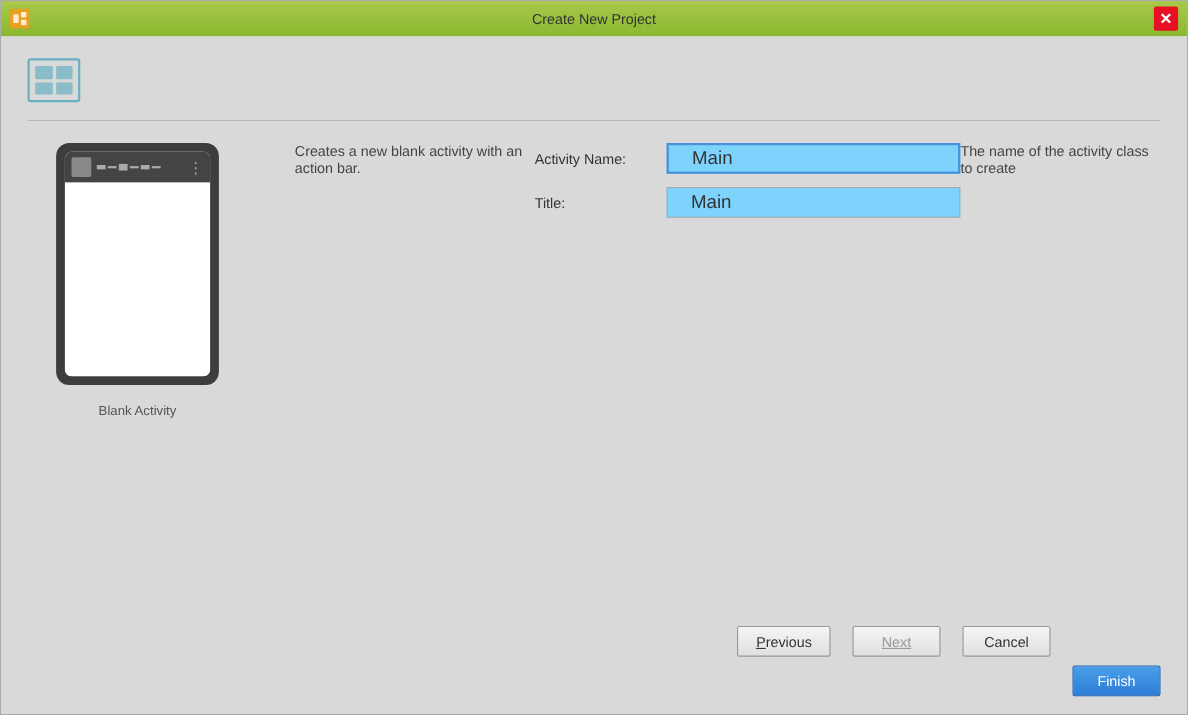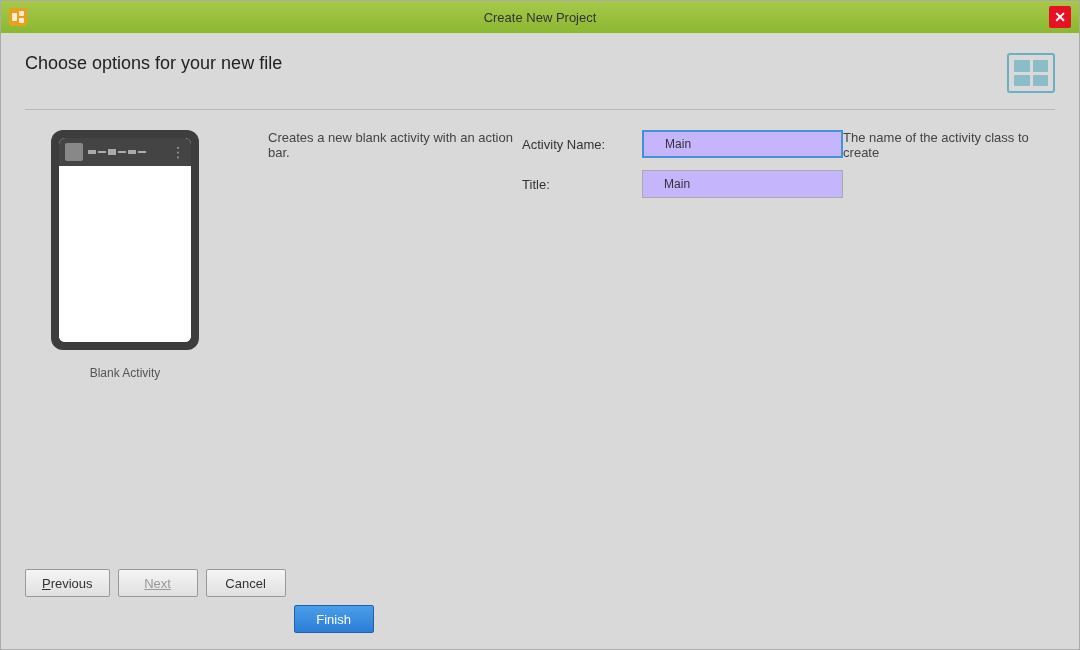--- a/index.html
+++ b/index.html
@@ -227,23 +227,23 @@
       padding-right: 12px;
       color: #333;
       font-size: 13px;
       flex-shrink: 0;
     }
 
     .form-input {
       flex: 1;
       height: 28px;
       border: 1px solid #aaa;
-      background: #c4b5fd;
+      background: #7dd3fc;
       padding: 0 21px;
-      font-size: 12px;
+      font-size: 17px;
       color: #333;
       outline: none;
     }
 
     .form-input.active-focus {
       border: 2px solid #4a90d9;
     }
 
     .divider-bottom {
       border: none;
@@ -252,22 +252,22 @@
     }
 
     .hint-text {
       color: #444;
       font-size: 13px;
       margin-bottom: 16px;
     }
 
     .footer {
       display: flex;
-      justify-content: flex-start;
-      gap: 8px;
+      justify-content: flex-end;
+      gap: 20px;
       padding-top: 4px;
     }
 
     .btn {
       height: 28px;
       min-width: 80px;
       padding: 0 16px;
       border: 1px solid #999;
       background: linear-gradient(to bottom, #f5f5f5, #e0e0e0);
       color: #333;
@@ -318,21 +318,20 @@
         </svg>
       </div>
     </div>
     <span class="title-bar-title">Create New Project</span>
     <button class="title-bar-close">✕</button>
   </div>
 
   <div class="content">
 
     <div class="page-header">
-      <h1 class="page-title">Choose options for your new file</h1>
       <div class="top-icon">
         <div class="top-icon-cell"></div>
         <div class="top-icon-cell"></div>
         <div class="top-icon-cell"></div>
         <div class="top-icon-cell"></div>
       </div>
     </div>
 
     <hr class="divider-top">
 

